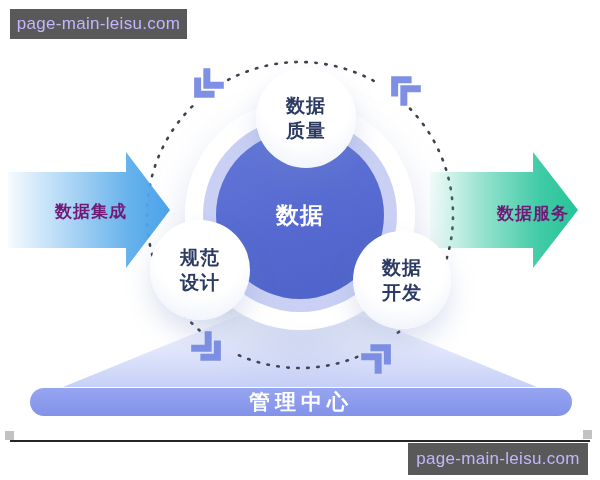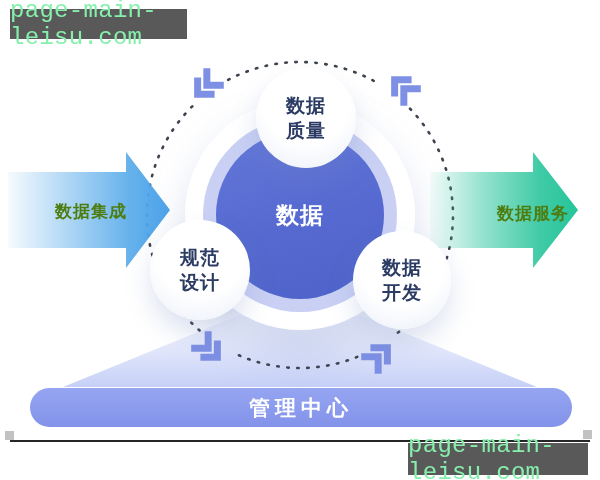--- a/index.html
+++ b/index.html
@@ -5,33 +5,33 @@
   html,body{margin:0;padding:0;}
   body{
     width:600px;height:480px;position:relative;overflow:hidden;
     background:#ffffff;
     font-family:"Liberation Sans","DejaVu Sans",sans-serif;
   }
   .abs{position:absolute;}
 
   
   .watermark{
-    background:#595959;color:#86efac;
+    background:#595959;color:#c4b5fd;
     display:flex;align-items:center;justify-content:center;
-    font-size:24px;letter-spacing:0.3px;z-index:30;font-family:Liberation Mono, monospace;
+    font-size:17px;letter-spacing:0.3px;z-index:30;
   }
   .wm-tl{left:10px;top:9px;width:177px;height:30px;}
   .wm-br{left:408px;top:443px;width:180px;height:32px;}
 
   
   .diagram-svg{left:0;top:0;z-index:1;}
 
   
   .arrow-label{
-    color:#4d7c0f;font-size:17px;font-weight:bold;
+    color:#701a75;font-size:17px;font-weight:bold;
     text-align:center;z-index:5;letter-spacing:1px;
   }
   .arrow-label.in{left:28px;top:200px;width:126px;}
   .arrow-label.out{left:470px;top:202px;width:126px;}
 
   
   .halo{
     left:185px;top:100px;width:230px;height:230px;border-radius:50%;
     background:radial-gradient(circle,#ffffff 68%,rgba(255,255,255,0) 100%);
     box-shadow:0 22px 40px rgba(120,140,200,0.28);z-index:6;
@@ -54,21 +54,21 @@
     display:flex;flex-direction:column;align-items:center;justify-content:center;
     color:#2b3b63;font-size:19px;font-weight:bold;line-height:25px;z-index:9;
     letter-spacing:1px;
   }
   .sat-top{left:256px;top:68px;width:100px;height:100px;}
   .sat-left{left:150px;top:220px;width:100px;height:100px;}
   .sat-right{left:353px;top:231px;width:98px;height:98px;}
 
   
   .pill{
-    left:30px;top:388px;width:542px;height:39px;border-radius:20px;
+    left:30px;top:388px;width:542px;height:28px;border-radius:20px;
     background:linear-gradient(180deg,#96a5f1 0%,#8292e9 100%);
     display:flex;align-items:center;justify-content:center;
     color:#ffffff;font-size:21px;font-weight:bold;letter-spacing:5px;z-index:10;
   }
 
   
   .divider{left:10px;top:440px;width:580px;height:2px;background:#262626;z-index:20;}
   .handle{width:9px;height:9px;background:#c2c2c2;z-index:21;}
   .handle-l{left:5px;top:431px;}
   .handle-r{left:583px;top:430px;}

